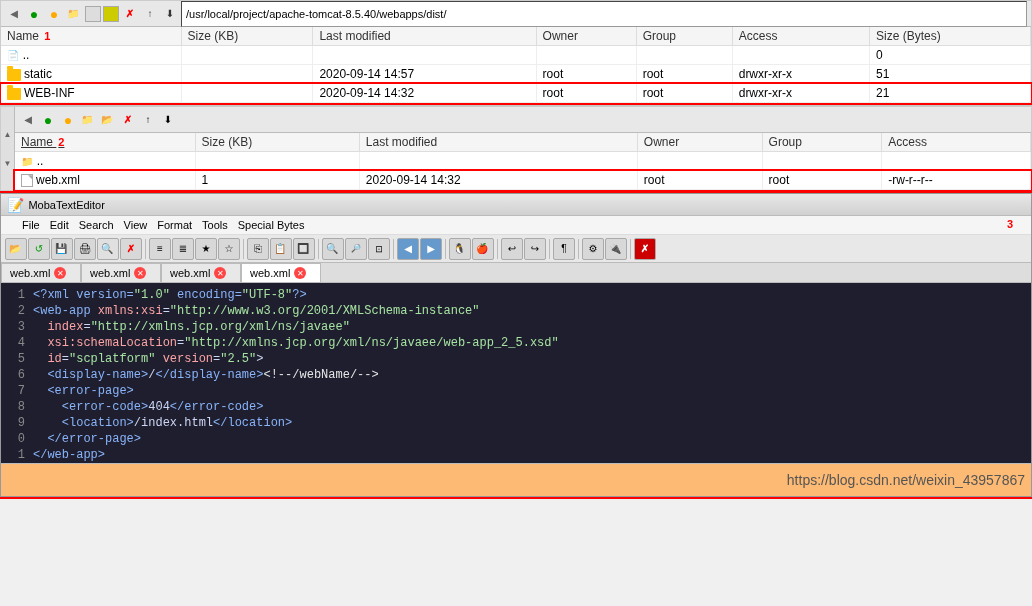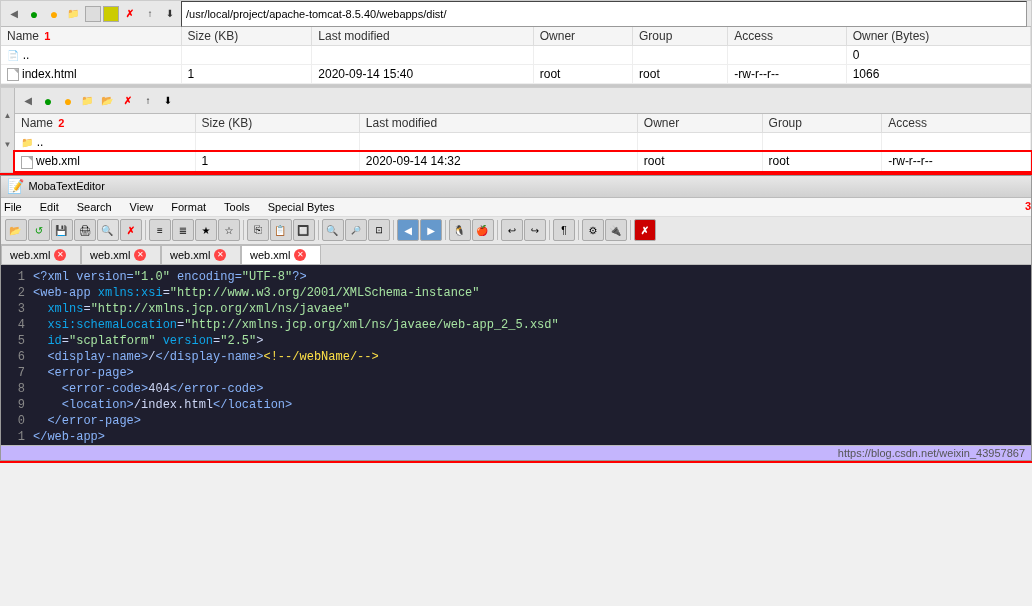--- a/index.html
+++ b/index.html
@@ -149,23 +149,23 @@
       font-size: 11px;
       display: flex;
       align-items: center;
       gap: 4px;
       height: 22px;
     }
 
     .editor-menu-bar {
       background: #f5f5f5;
       border-bottom: 1px solid #ddd;
-      padding: 2px 0;
-      display: flex;
-      gap: 12px;
+      padding: 2px 18px;
+      display: flex;
+      gap: 4px;
       font-size: 11px;
     }
 
     .editor-menu-item {
       cursor: pointer;
       padding: 1px 3px;
     }
 
     .editor-toolbar {
       background: #e8e8e8;
@@ -260,35 +260,35 @@
       margin-right: 8px;
       flex-shrink: 0;
       user-select: none;
     }
 
     .code-content {
       flex: 1;
     }
 
     .xml-tag { color: #89b4fa; }
-    .xml-attr { color: #0ea5e9; }
+    .xml-attr { color: #fca5a5; }
     .xml-string { color: #a6e3a1; }
-    .xml-comment { color: #fde047; }
+    .xml-comment { color: #e5e5e5; }
 
     
     .red-box {
       outline: 2px solid red;
     }
 
     
     .status-bar {
-      background: #c4b5fd;
+      background: #fdba74;
       border-top: 1px solid #bbb;
-      padding: 1px 6px;
-      font-size: 11px;
+      padding: 8px 6px;
+      font-size: 14px;
       display: flex;
       justify-content: flex-end;
       color: #555;
     }
 
     .main-container {
       width: 1032px;
       background: #c8c8c8;
     }
   </style>
@@ -318,41 +318,50 @@
       <thead>
         <tr>
           <th style="width:180px;">
             Name <span class="panel-number">1</span>
           </th>
           <th>Size (KB)</th>
           <th>Last modified</th>
           <th>Owner</th>
           <th>Group</th>
           <th>Access</th>
-          <th>Owner (Bytes)</th>
+          <th>Size (Bytes)</th>
         </tr>
       </thead>
       <tbody>
         <tr>
           <td><span style="font-size:10px;">📄</span> ..</td>
           <td></td>
           <td></td>
           <td></td>
           <td></td>
           <td></td>
           <td>0</td>
         </tr>
         <tr>
-          <td><span class="file-icon" style="display:inline-block;width:12px;height:13px;background:#fff;border:1px solid #aaa;margin-right:3px;vertical-align:middle;"></span>index.html</td>
-          <td>1</td>
-          <td>2020-09-14 15:40</td>
+          <td><span class="folder-icon"></span>static</td>
+          <td></td>
+          <td>2020-09-14 14:57</td>
           <td>root</td>
           <td>root</td>
-          <td>-rw-r--r--</td>
-          <td>1066</td>
+          <td>drwxr-xr-x</td>
+          <td>51</td>
+        </tr>
+        <tr class="red-box" style="outline: 2px solid red;">
+          <td><span class="folder-icon"></span>WEB-INF</td>
+          <td></td>
+          <td>2020-09-14 14:32</td>
+          <td>root</td>
+          <td>root</td>
+          <td>drwxr-xr-x</td>
+          <td>21</td>
         </tr>
       </tbody>
     </table>
   </div>
 
   <div class="panel2" style="position:relative;">
 
     <div style="display:flex;">
       <div style="width:14px; background:#e0e0e0; border-right:1px solid #bbb; display:flex; flex-direction:column; align-items:center; justify-content:center;">
         <div style="font-size:8px; color:#666; cursor:pointer;">▲</div>
@@ -367,21 +376,21 @@
           <div class="toolbar-btn">📁</div>
           <div class="toolbar-btn">📂</div>
           <div class="toolbar-btn" style="color:red;font-weight:bold;">✗</div>
           <div class="toolbar-btn">↑</div>
           <div class="toolbar-btn">⬇</div>
         </div>
 
         <table class="file-table">
           <thead>
             <tr>
-              <th style="width:180px;">
+              <th style="width:180px;text-decoration:underline;">
                 Name <span class="panel-number">2</span>
               </th>
               <th>Size (KB)</th>
               <th>Last modified</th>
               <th>Owner</th>
               <th>Group</th>
               <th>Access</th>
             </tr>
           </thead>
           <tbody>
@@ -486,21 +495,21 @@
       <div class="code-line">
         <span class="line-num">1</span>
         <span class="code-content xml-tag">&lt;?xml version=<span class="xml-string">"1.0"</span> encoding=<span class="xml-string">"UTF-8"</span>?&gt;</span>
       </div>
       <div class="code-line">
         <span class="line-num">2</span>
         <span class="code-content"><span class="xml-tag">&lt;web-app</span> <span class="xml-attr">xmlns:xsi</span>=<span class="xml-string">"http://www.w3.org/2001/XMLSchema-instance"</span></span>
       </div>
       <div class="code-line">
         <span class="line-num">3</span>
-        <span class="code-content">&nbsp;&nbsp;<span class="xml-attr">xmlns</span>=<span class="xml-string">"http://xmlns.jcp.org/xml/ns/javaee"</span></span>
+        <span class="code-content">&nbsp;&nbsp;<span class="xml-attr">index</span>=<span class="xml-string">"http://xmlns.jcp.org/xml/ns/javaee"</span></span>
       </div>
       <div class="code-line">
         <span class="line-num">4</span>
         <span class="code-content">&nbsp;&nbsp;<span class="xml-attr">xsi:schemaLocation</span>=<span class="xml-string">"http://xmlns.jcp.org/xml/ns/javaee/web-app_2_5.xsd"</span></span>
       </div>
       <div class="code-line">
         <span class="line-num">5</span>
         <span class="code-content">&nbsp;&nbsp;<span class="xml-attr">id</span>=<span class="xml-string">"scplatform"</span> <span class="xml-attr">version</span>=<span class="xml-string">"2.5"</span>&gt;</span>
       </div>
       <div class="code-line">

